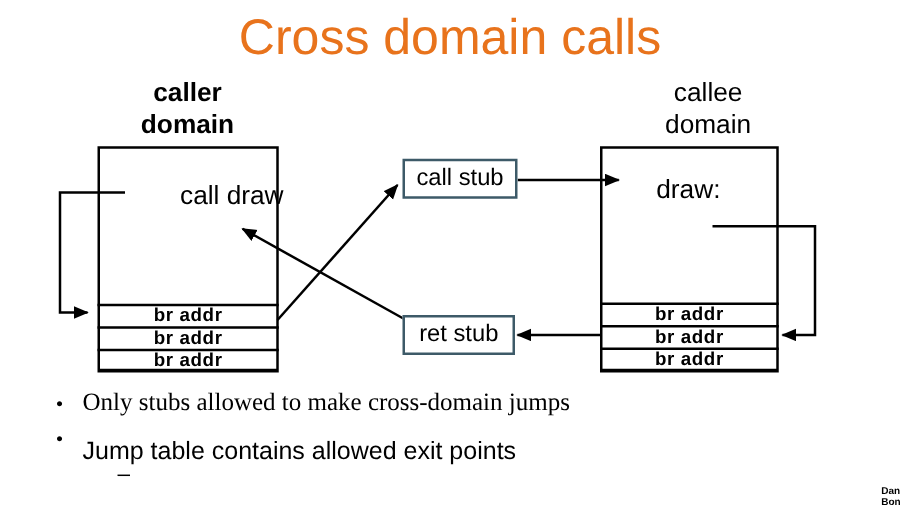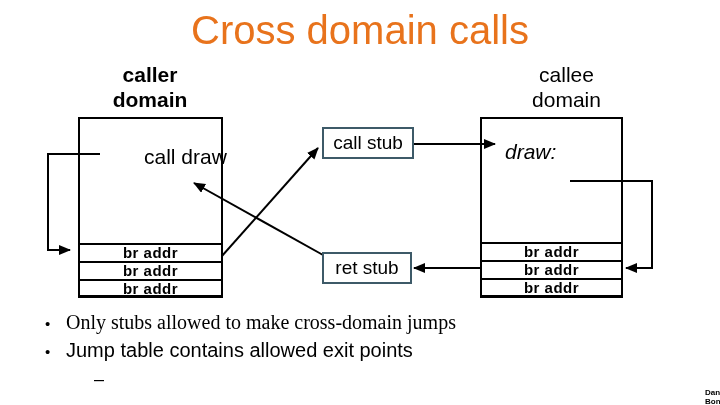--- a/index.html
+++ b/index.html
@@ -55,21 +55,21 @@
 
   <div class="abs domain-label label-caller">caller
 domain</div>
   <div class="abs domain-label label-callee">callee
 domain</div>
 
   <div class="abs dom-box box-caller"></div>
   <div class="abs dom-box box-callee"></div>
 
   <div class="abs code-label" style="left:112px;top:145px;margin-left:32px;">call draw</div>
-  <div class="abs code-label" style="left:505px;top:140px;font-style:italic;">draw:</div>
+  <div class="abs code-label" style="left:525px;top:140px;">draw:</div>
 
   <div class="abs jump-table table-caller">
     <div class="jt-row">br addr</div>
     <div class="jt-row">br addr</div>
     <div class="jt-row">br addr</div>
   </div>
 
   <div class="abs jump-table table-callee">
     <div class="jt-row">br addr</div>
     <div class="jt-row">br addr</div>
@@ -94,19 +94,19 @@
     <polyline points="414,144 495,144" fill="none" stroke="#000" stroke-width="2" marker-end="url(#ah)"></polyline>
     <polyline points="570,181 652,181 652,268 626,268" fill="none" stroke="#000" stroke-width="2" marker-end="url(#ah)"></polyline>
     <polyline points="480,268 414,268" fill="none" stroke="#000" stroke-width="2" marker-end="url(#ah)"></polyline>
     <polyline points="323,255 194,183" fill="none" stroke="#000" stroke-width="2" marker-end="url(#ah)"></polyline>
   </svg>
 
   <span class="abs bullet-marker" style="left:45px;top:315px;">•</span>
   <span class="abs bullet-text" style="left:66px;top:311px;font-family:Liberation Serif, serif;">Only stubs allowed to make cross-domain jumps</span>
 
   <span class="abs bullet-marker" style="left:45px;top:343px;">•</span>
-  <span class="abs bullet-text" style="left:66px;top:339px;">Jump table contains allowed exit points</span>
+  <span class="abs bullet-text" style="left:66px;top:350px;">Jump table contains allowed exit points</span>
 
   <span class="abs sub-marker" style="left:94px;top:369px;">–</span>
 
   <div class="abs credit">Dan Boneh</div>
 
 </div>
 
 </body></html>

